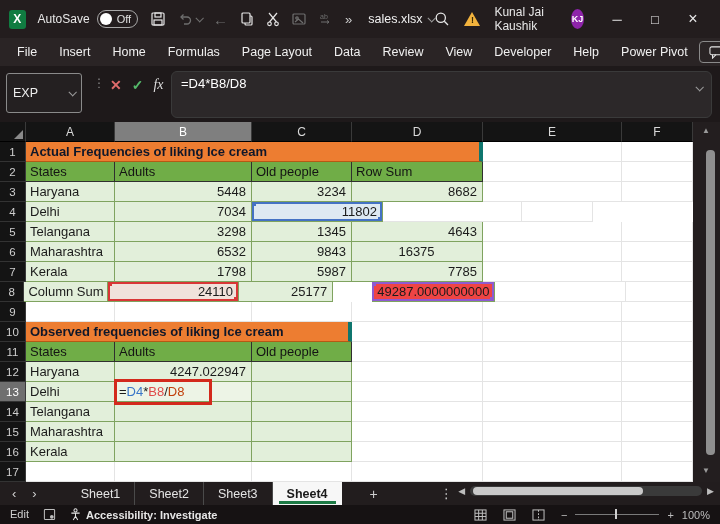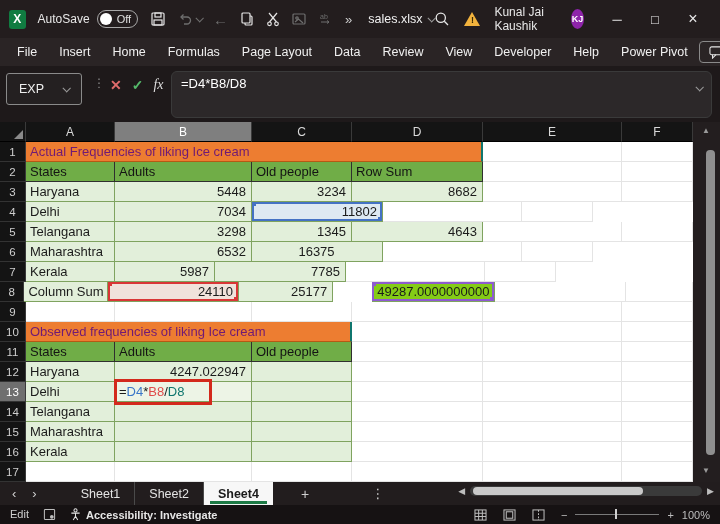--- a/index.html
+++ b/index.html
@@ -27,47 +27,47 @@
 
   
   #ribbonrow{position:absolute;left:0;top:38px;width:720px;height:28px;background:#2a2425;display:flex;align-items:center;color:#f0f0f0;font-size:12.5px;}
   #ribbon-tabs{display:flex;align-items:center;gap:0;margin-left:6px;}
   .rtab{padding:0 11px;height:28px;line-height:28px;white-space:nowrap;}
   .ribbon-right{margin-left:auto;display:flex;align-items:center;gap:8px;margin-right:5px;}
   .comments-btn{display:flex;align-items:center;gap:6px;border:1px solid #8a8a8a;border-radius:4px;height:22px;padding:0 9px;color:#f0f0f0;}
 
   
   #formulabar{position:absolute;left:0;top:66px;width:720px;height:56px;background:#1e191a;}
-  .namebox{position:absolute;left:6px;top:7px;width:76px;height:32px;border:1px solid #8a8a8a;border-radius:3px;display:flex;align-items:center;color:#eee;font-size:12.5px;padding:0 12px;justify-content:space-between;background:#242021;}
+  .namebox{position:absolute;left:6px;top:7px;width:76px;height:40px;border:1px solid #8a8a8a;border-radius:3px;display:flex;align-items:center;color:#eee;font-size:12.5px;padding:0 6px;justify-content:space-between;background:#242021;}
   .fb-dots{position:absolute;left:93px;top:10px;color:#8a8a8a;font-size:12px;}
   .fb-btns{position:absolute;left:104px;top:7px;display:flex;align-items:center;gap:10px;height:24px;padding:0 6px;border-radius:3px;}
   .fb-x{color:#E06C6C;font-size:14px;font-weight:bold;}
   .fb-check{color:#55b96a;font-size:14px;font-weight:bold;}
   .fb-fx{color:#ddd;font-family:"Liberation Serif",serif;font-style:italic;font-size:14px;}
   .fb-input{position:absolute;left:171px;top:5px;width:541px;height:47px;background:#2c2829;border:1px solid #3a3a3a;border-radius:6px;color:#fff;font-size:13px;padding:4px 22px 0 9px;}
   .fb-expand{position:absolute;right:9px;top:13px;}
 
   
   #sheet{position:absolute;left:0;top:122px;width:693px;background:#fff;}
   #col-headers{display:flex;height:20px;background:#141414;}
   .select-all{width:26px;height:20px;background:#141414;border-right:1px solid #3a3a3a;border-bottom:1px solid #000;position:relative;}
   .select-all::after{content:"";position:absolute;right:2px;bottom:2px;width:0;height:0;border-left:9px solid transparent;border-bottom:9px solid #8a8a8a;}
   .colhdr{height:20px;line-height:20px;text-align:center;color:#d9d9d9;font-size:12px;border-right:1px solid #3a3a3a;border-bottom:1px solid #000;}
   .colhdr.active{background:#7f7f7f;color:#fff;}
   .grid-row{display:flex;height:20px;}
   .rowhdr{width:26px;height:20px;line-height:20px;background:#141414;color:#cfcfcf;font-size:11.5px;text-align:center;border-bottom:1px solid #333;border-right:1px solid #3a3a3a;}
   .rowhdr.active{background:#6f6f6f;color:#fff;}
   .cell{height:20px;line-height:19px;font-size:13px;color:#1b1b1b;padding:0 4px;white-space:nowrap;overflow:hidden;background:#fff;border-right:1px solid #e4e4e4;border-bottom:1px solid #e4e4e4;}
-  .cell.title{background:#ED7D31;color:#701a75;border-right:2px solid #0f766e;border-bottom:1px solid #b55a14;}
+  .cell.title{background:#ED7D31;color:#0f172a;border-right:4px solid #0f766e;border-bottom:1px solid #b55a14;font-weight:bold;}
   .cell.hdr{background:#70AD47;color:#141414;border-right:1px solid #2f2f2f;border-bottom:1px solid #2f2f2f;}
   .cell.data{background:#E2EFDA;border-right:1px solid #7FA35F;border-bottom:1px solid #7FA35F;}
   .cell.num{text-align:right;padding-right:5px;}
   .cell.ref-blue{background:#DEE9F2;box-shadow:inset 0 0 0 2px #4472C4;position:relative;}
   .cell.ref-red{background:#F0E2DB;box-shadow:inset 0 0 0 2px #D93636;position:relative;padding-left:36px;}
-  .cell.ref-purple{background:#84cc16;box-shadow:inset 0 0 0 2px #8E5BD0;position:relative;margin-left:39px;}
+  .cell.ref-purple{background:#ef4444;box-shadow:inset 0 0 0 2px #8E5BD0;position:relative;margin-left:39px;}
   .cell.ref-blue::before{content:"";position:absolute;left:0;top:0;width:4px;height:4px;background:#4472C4;}
   .cell.ref-blue::after{content:"";position:absolute;right:0;bottom:0;width:4px;height:4px;background:#4472C4;}
   .cell.ref-red::before{content:"";position:absolute;left:0;top:0;width:4px;height:4px;background:#D93636;}
   .cell.ref-red::after{content:"";position:absolute;right:0;bottom:0;width:4px;height:4px;background:#D93636;}
   .cell.ref-purple::before{content:"";position:absolute;left:0;top:0;width:4px;height:4px;background:#8E5BD0;}
   .cell.ref-purple::after{content:"";position:absolute;right:0;bottom:0;width:4px;height:4px;background:#8E5BD0;}
   .cell.edit{background:#EDF4E6;}
   #annotation-box{position:absolute;left:114px;top:379px;width:98px;height:26px;border:3px solid #D3291C;pointer-events:none;}
 
   
@@ -273,27 +273,29 @@
           <div class="cell data num" style="width: 137px;">3298</div>
           <div class="cell data num" style="width: 100px;">1345</div>
           <div class="cell data num" style="width: 131px;">4643</div>
           <div class="cell" style="width: 139px;"></div>
           <div class="cell" style="width: 71px;"></div>
         </div>
         <div class="grid-row">
           <div class="rowhdr">6</div>
           <div class="cell data" style="width: 89px;">Maharashtra</div>
           <div class="cell data num" style="width: 137px;">6532</div>
+          <div class="cell data num" style="width: 100px;">9843</div>
           <div class="cell data num" style="width: 131px; text-align: center;">16375</div>
           <div class="cell" style="width: 139px;"></div>
           <div class="cell" style="width: 71px;"></div>
         </div>
         <div class="grid-row">
           <div class="rowhdr">7</div>
           <div class="cell data" style="width: 89px;">Kerala</div>
+          <div class="cell data num" style="width: 137px;">1798</div>
           <div class="cell data num" style="width: 100px;">5987</div>
           <div class="cell data num" style="width: 131px;">7785</div>
           <div class="cell" style="width: 139px;"></div>
           <div class="cell" style="width: 71px;"></div>
         </div>
         <div class="grid-row">
           <div class="rowhdr">8</div>
           <div class="cell data" style="width: 89px; text-align: center;">Column Sum</div>
           <div class="cell data num ref-red" style="width: 137px;">24110</div>
           <div class="cell data num" style="width: 100px;">25177</div>
@@ -331,21 +333,21 @@
           <div class="cell data" style="width: 89px;">Haryana</div>
           <div class="cell data num" style="width: 137px;">4247.022947</div>
           <div class="cell data" style="width: 100px;"></div>
           <div class="cell" style="width: 131px;"></div>
           <div class="cell" style="width: 139px;"></div>
           <div class="cell" style="width: 71px;"></div>
         </div>
         <div class="grid-row">
           <div class="rowhdr active">13</div>
           <div class="cell data" style="width: 89px;">Delhi</div>
-          <div class="cell data edit" style="width: 137px;"><span style="color: rgb(27, 27, 27);">=</span><span style="color: rgb(58, 118, 200);">D4</span><span style="color: rgb(27, 27, 27);">*</span><span style="color: rgb(224, 75, 75);">B8</span><span style="color: rgb(27, 27, 27);">/</span><span style="color: #0f766e;">D8</span></div>
+          <div class="cell data edit" style="width: 137px;"><span style="color: rgb(27, 27, 27);">=</span><span style="color: rgb(58, 118, 200);">D4</span><span style="color: rgb(27, 27, 27);">*</span><span style="color: rgb(224, 75, 75);">B8</span><span style="color: rgb(27, 27, 27);">/</span><span style="color: #c2410c;">D8</span></div>
           <div class="cell data" style="width: 100px;"></div>
           <div class="cell" style="width: 131px;"></div>
           <div class="cell" style="width: 139px;"></div>
           <div class="cell" style="width: 71px;"></div>
         </div>
         <div class="grid-row">
           <div class="rowhdr">14</div>
           <div class="cell data" style="width: 89px;">Telangana</div>
           <div class="cell data" style="width: 137px;"></div>
           <div class="cell data" style="width: 100px;"></div>
@@ -393,20 +395,23 @@
     <div class="tab-nav">
       <span>‹</span>
       <span>›</span>
     </div>
     <div id="sheet-tabs">
         <div class="stab">
           <span>Sheet1</span>
         </div>
         <div class="stab">
           <span>Sheet2</span>
+        </div>
+        <div class="stab">
+          <span>Sheet3</span>
         </div>
         <div class="stab active">
           <span>Sheet4</span>
         </div>
       </div>
     <span class="add-sheet">+</span>
     <span class="tab-menu">⋮</span>
     <div class="hscroll">
       <span class="hs-arrow">◀</span>
       <div class="hs-track">

